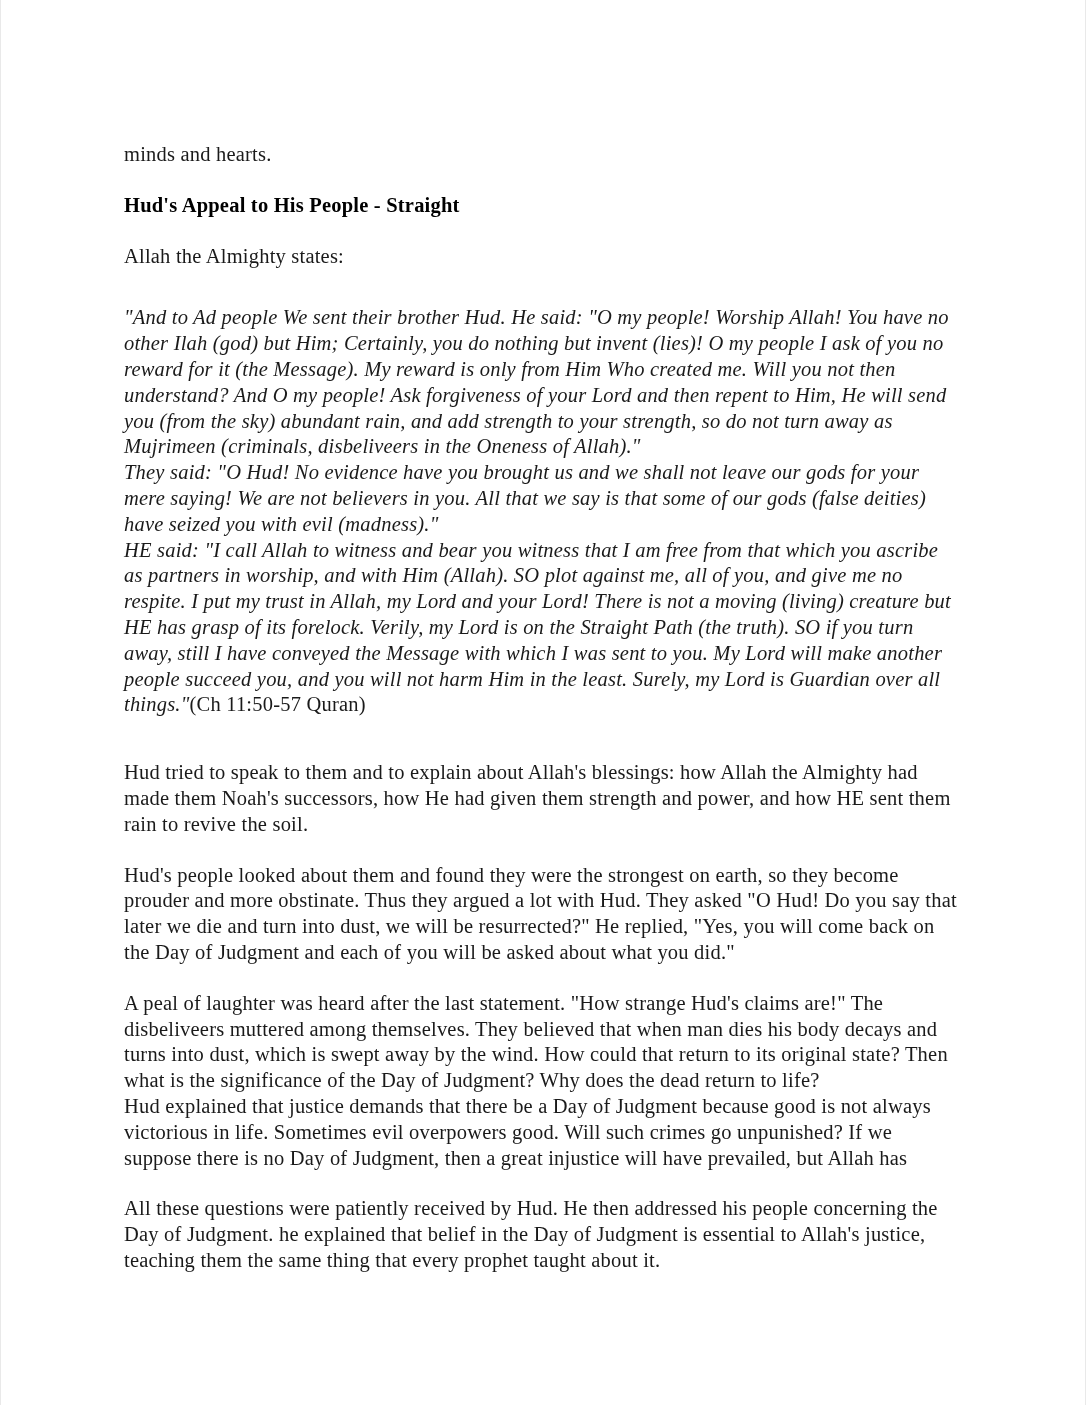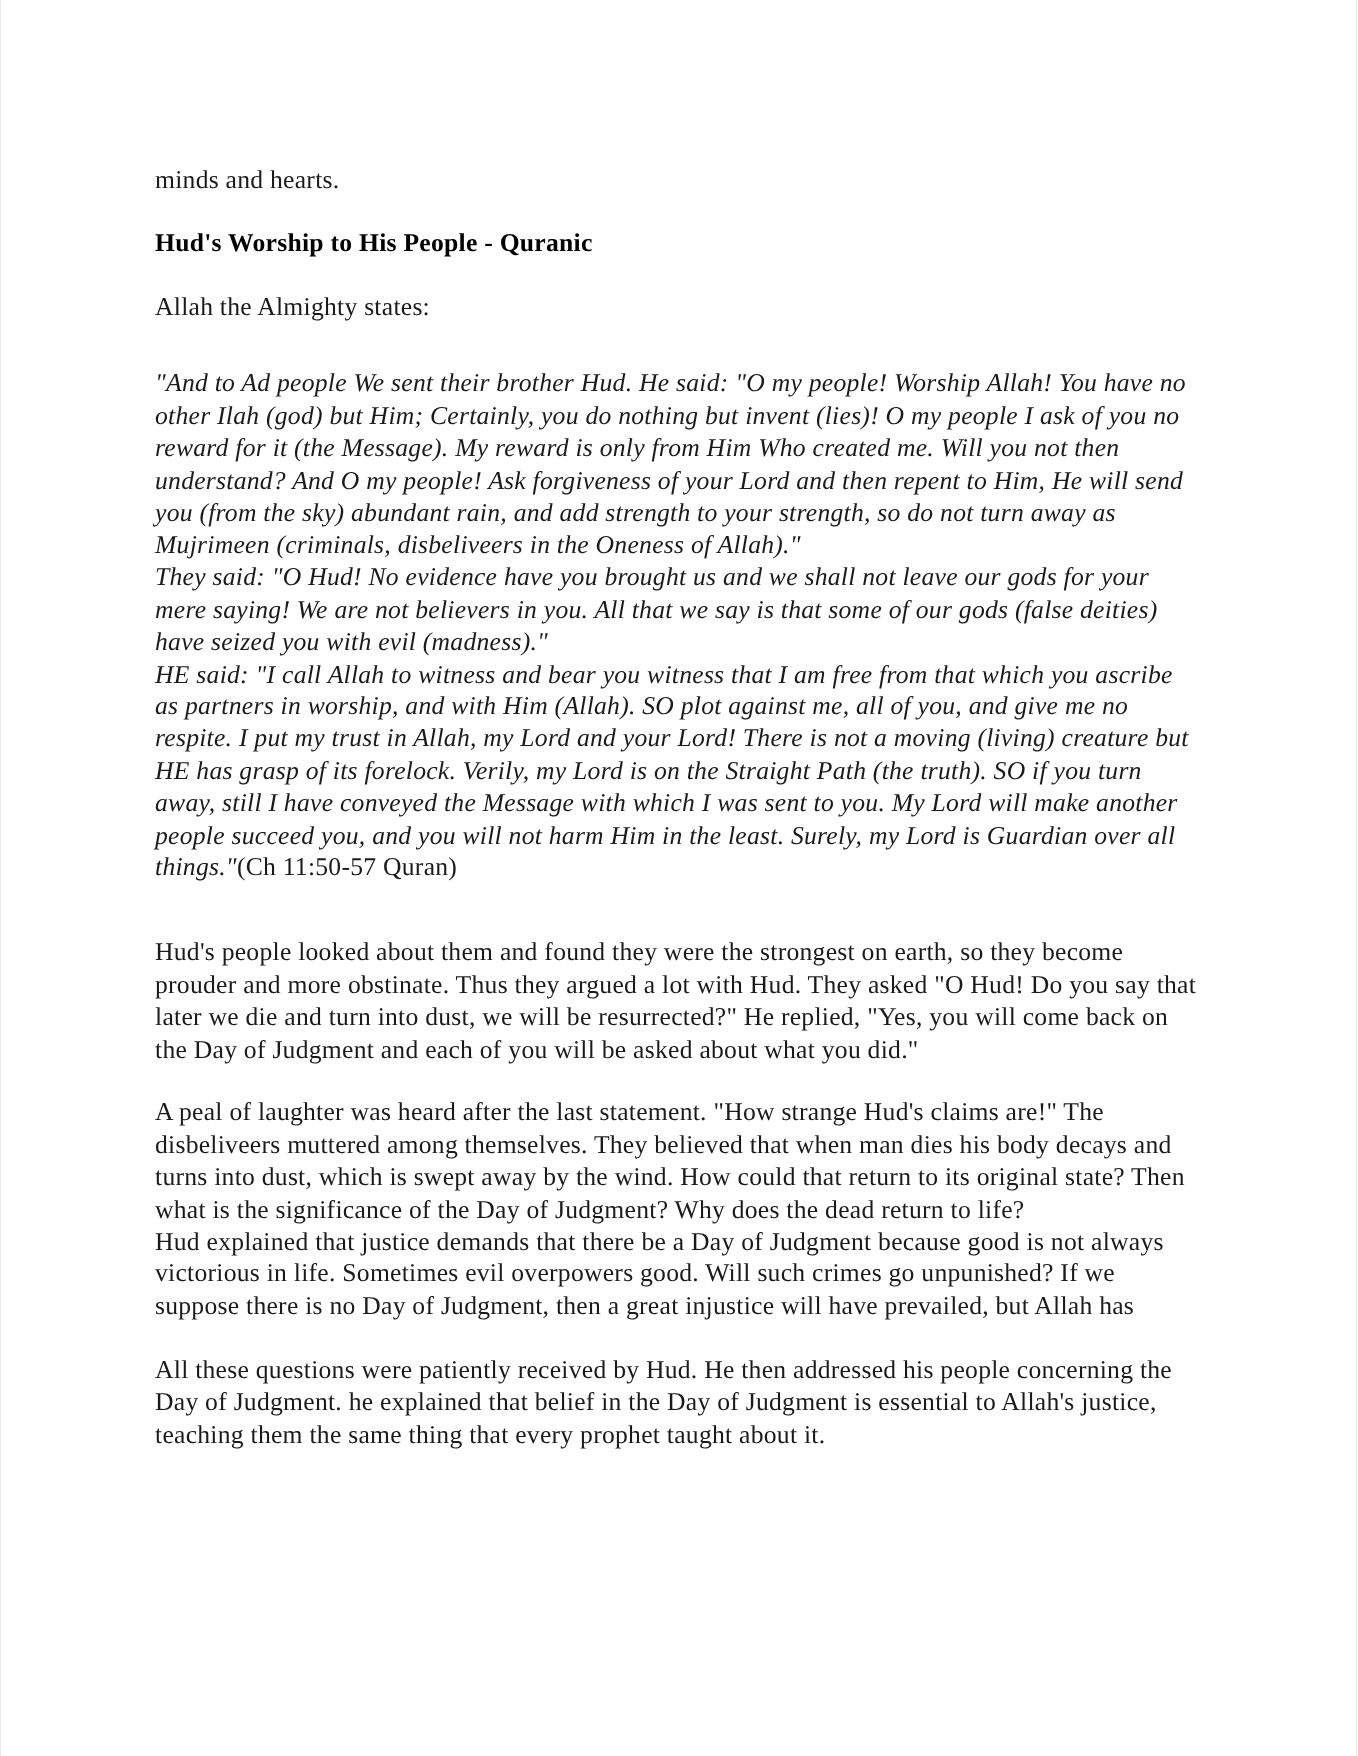--- a/index.html
+++ b/index.html
@@ -14,21 +14,21 @@
     height: 1405px;
     background: #ffffff;
     box-sizing: border-box;
     border-left: 1px solid #e9e9e9;
     border-right: 1px solid #e9e9e9;
     overflow: hidden;
   }
   .content {
     position: absolute;
     left: 123px;
-    top: 132px;
+    top: 142px;
     width: 838px;
   }
   .para {
     font-family: "Liberation Serif", "DejaVu Serif", serif;
     font-size: 20.5px;
     line-height: 25.8px;
     color: #1a1a1a;
     margin: 0 0 25px 0;
     text-align: left;
     letter-spacing: 0.01em;
@@ -61,35 +61,36 @@
   .spacer-md { height: 17px; }
 </style>
 </head>
 <body>
 
 <div class="page">
   <div class="content">
 
     <p class="para">minds and hearts.</p>
 
-    <h2 class="heading">Hud's Worship to His People - Quranic</h2>
+    <h2 class="heading">Hud's Appeal to His People - Straight</h2>
 
     <p class="para">Allah the Almighty states:</p>
 
     <div class="spacer-sm"></div>
 
     <blockquote class="quote-block">
       <p class="q-para">"And to Ad people We sent their brother Hud. He said: "O my people! Worship Allah! You have no other Ilah (god) but Him; Certainly, you do nothing but invent (lies)! O my people I ask of you no reward for it (the Message). My reward is only from Him Who created me. Will you not then understand? And O my people! Ask forgiveness of your Lord and then repent to Him, He will send you (from the sky) abundant rain, and add strength to your strength, so do not turn away as Mujrimeen (criminals, disbeliveers in the Oneness of Allah)."</p>
       <p class="q-para">They said: "O Hud! No evidence have you brought us and we shall not leave our gods for your mere saying! We are not believers in you. All that we say is that some of our gods (false deities) have seized you with evil (madness)."</p>
       <p class="q-para"><span>HE said: "I call Allah to witness and bear you witness that I am free from that which you ascribe as partners in worship, and with Him (Allah). SO plot against me, all of you, and give me no respite. I put my trust in Allah, my Lord and your Lord! There is not a moving (living) creature but HE has grasp of its forelock. Verily, my Lord is on the Straight Path (the truth). SO if you turn away, still I have conveyed the Message with which I was sent to you. My Lord will make another people succeed you, and you will not harm Him in the least. Surely, my Lord is Guardian over all things."</span><span class="cite">(Ch 11:50-57 Quran)</span></p>
     </blockquote>
 
     <div class="spacer-md"></div>
 
 
+    <p class="para">Hud tried to speak to them and to explain about Allah's blessings: how Allah the Almighty had made them Noah's successors, how He had given them strength and power, and how HE sent them rain to revive the soil.</p>
 
     <p class="para">Hud's people looked about them and found they were the strongest on earth, so they become prouder and more obstinate. Thus they argued a lot with Hud. They asked "O Hud! Do you say that later we die and turn into dust, we will be resurrected?" He replied, "Yes, you will come back on the Day of Judgment and each of you will be asked about what you did."</p>
 
     <p class="para" style="margin-bottom:0">A peal of laughter was heard after the last statement. "How strange Hud's claims are!" The disbeliveers muttered among themselves. They believed that when man dies his body decays and turns into dust, which is swept away by the wind. How could that return to its original state? Then what is the significance of the Day of Judgment? Why does the dead return to life?</p>
 
     <p class="para">Hud explained that justice demands that there be a Day of Judgment because good is not always victorious in life. Sometimes evil overpowers good. Will such crimes go unpunished? If we suppose there is no Day of Judgment, then a great injustice will have prevailed, but Allah has</p>
 
     <p class="para">All these questions were patiently received by Hud. He then addressed his people concerning the Day of Judgment. he explained that belief in the Day of Judgment is essential to Allah's justice, teaching them the same thing that every prophet taught about it.</p>
 
   </div>

